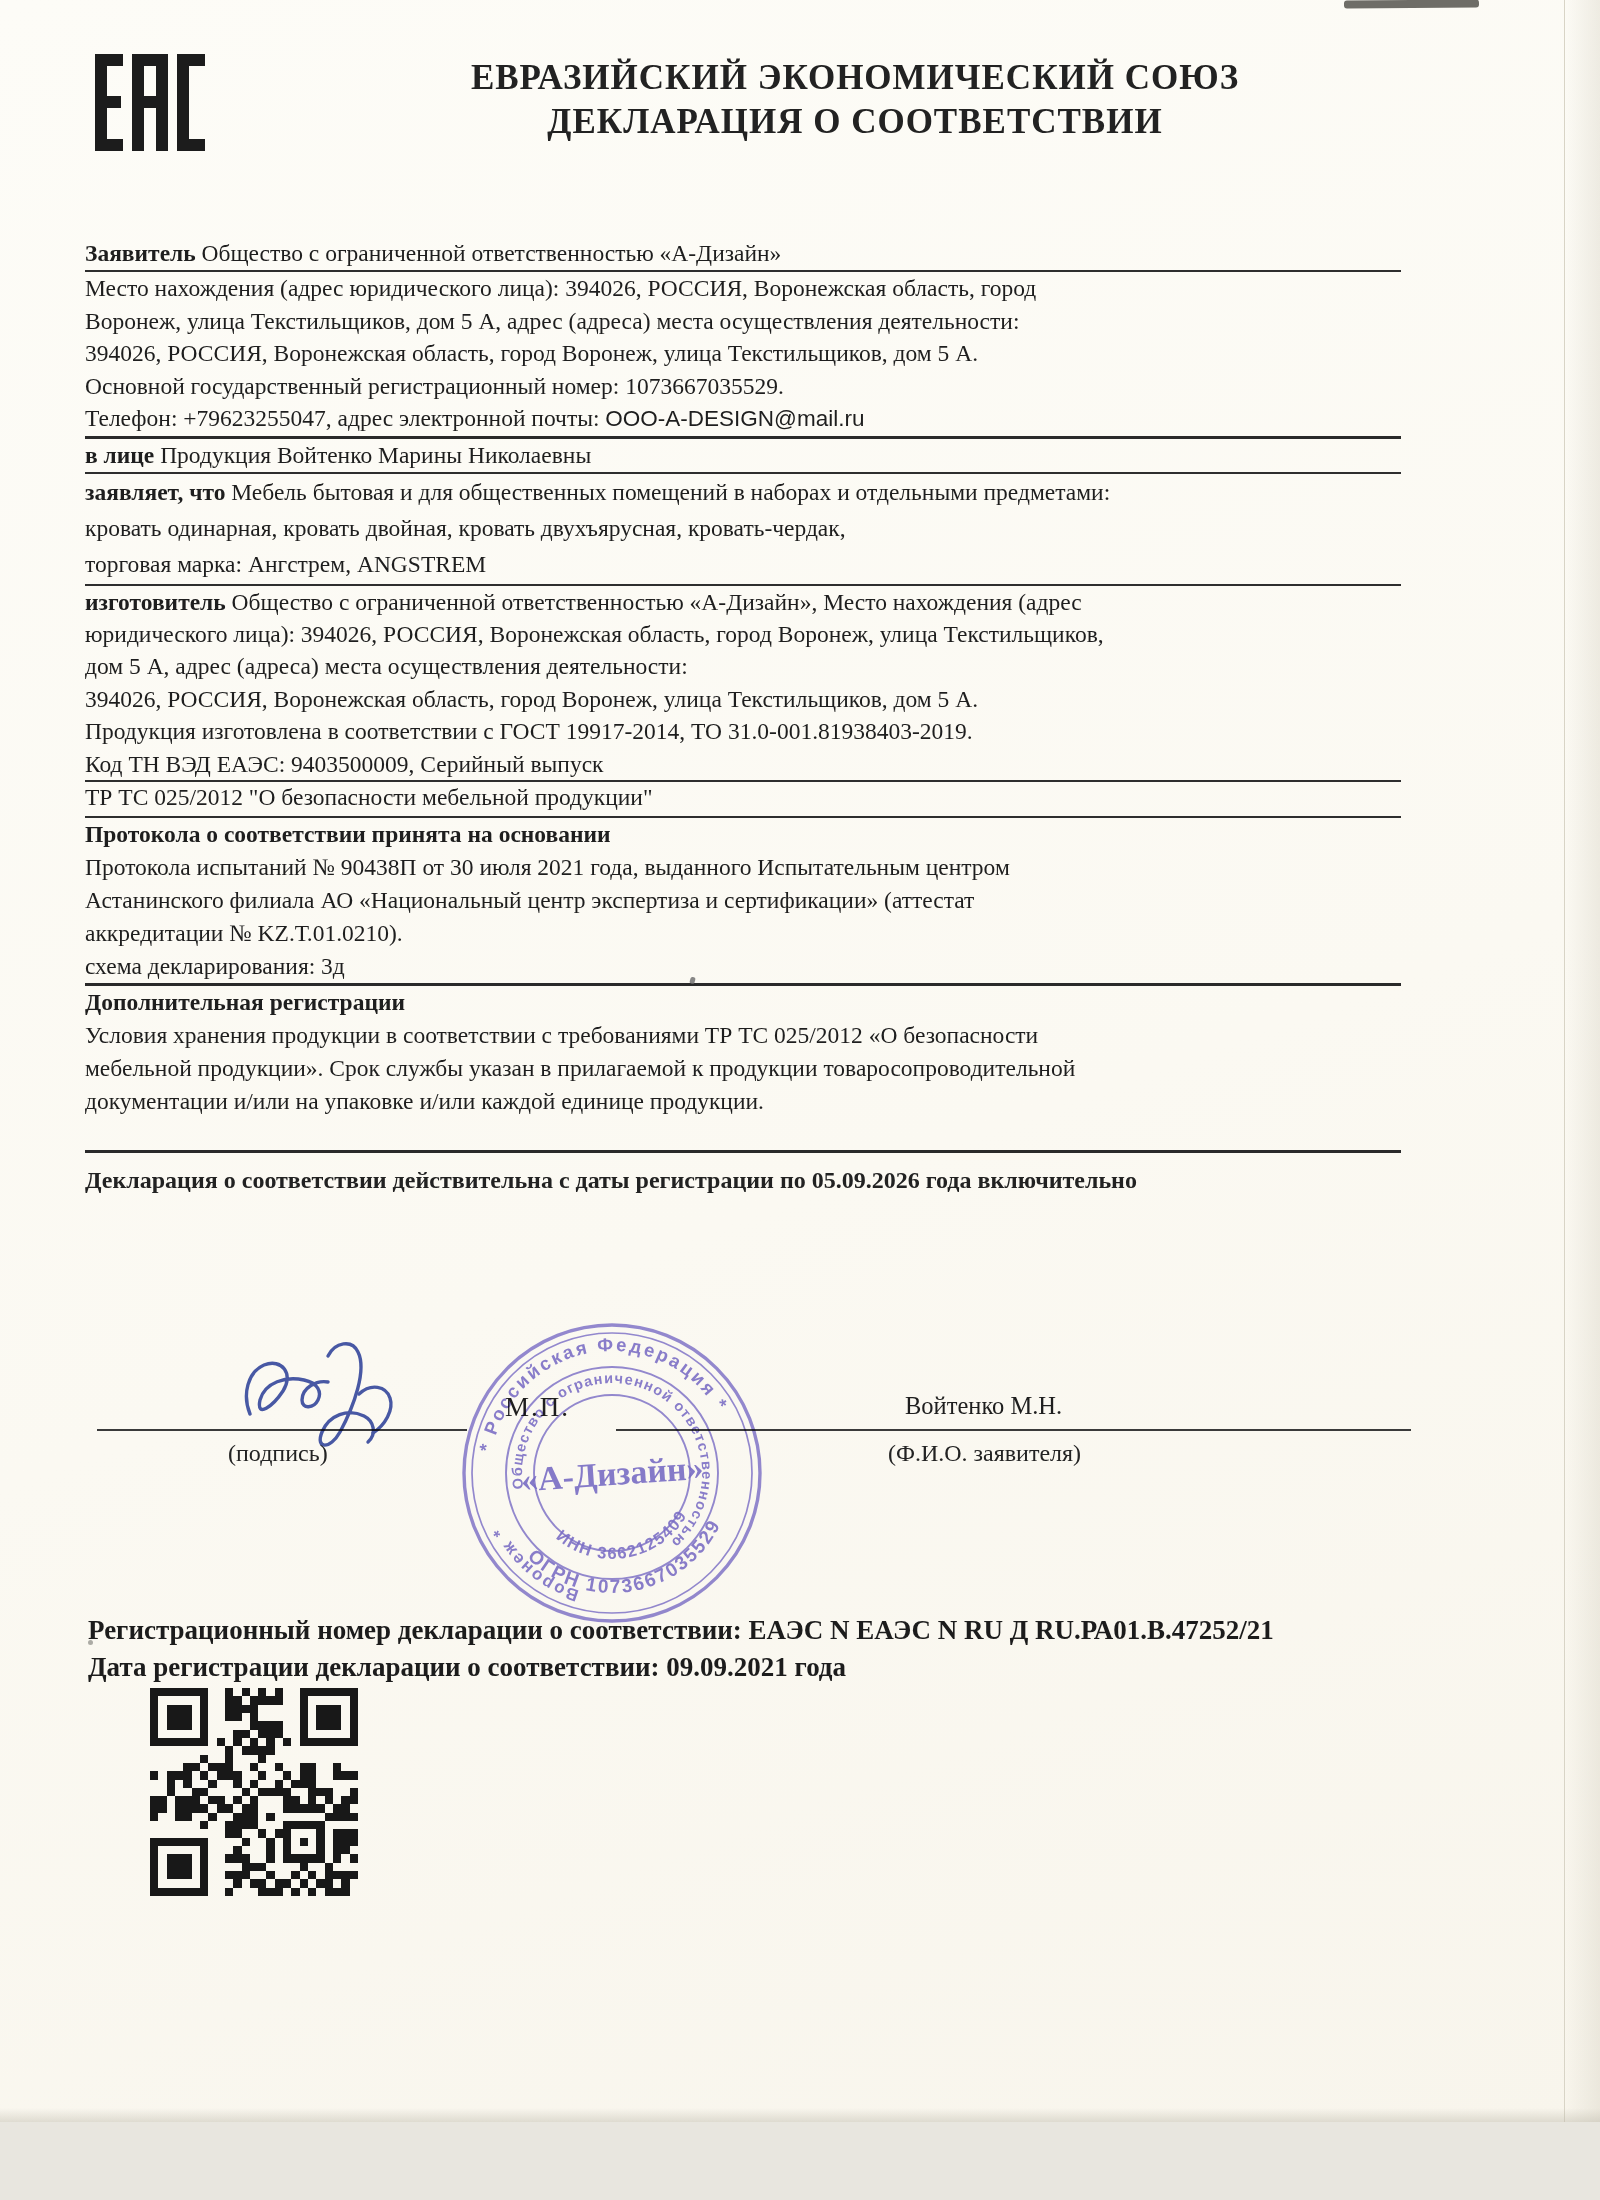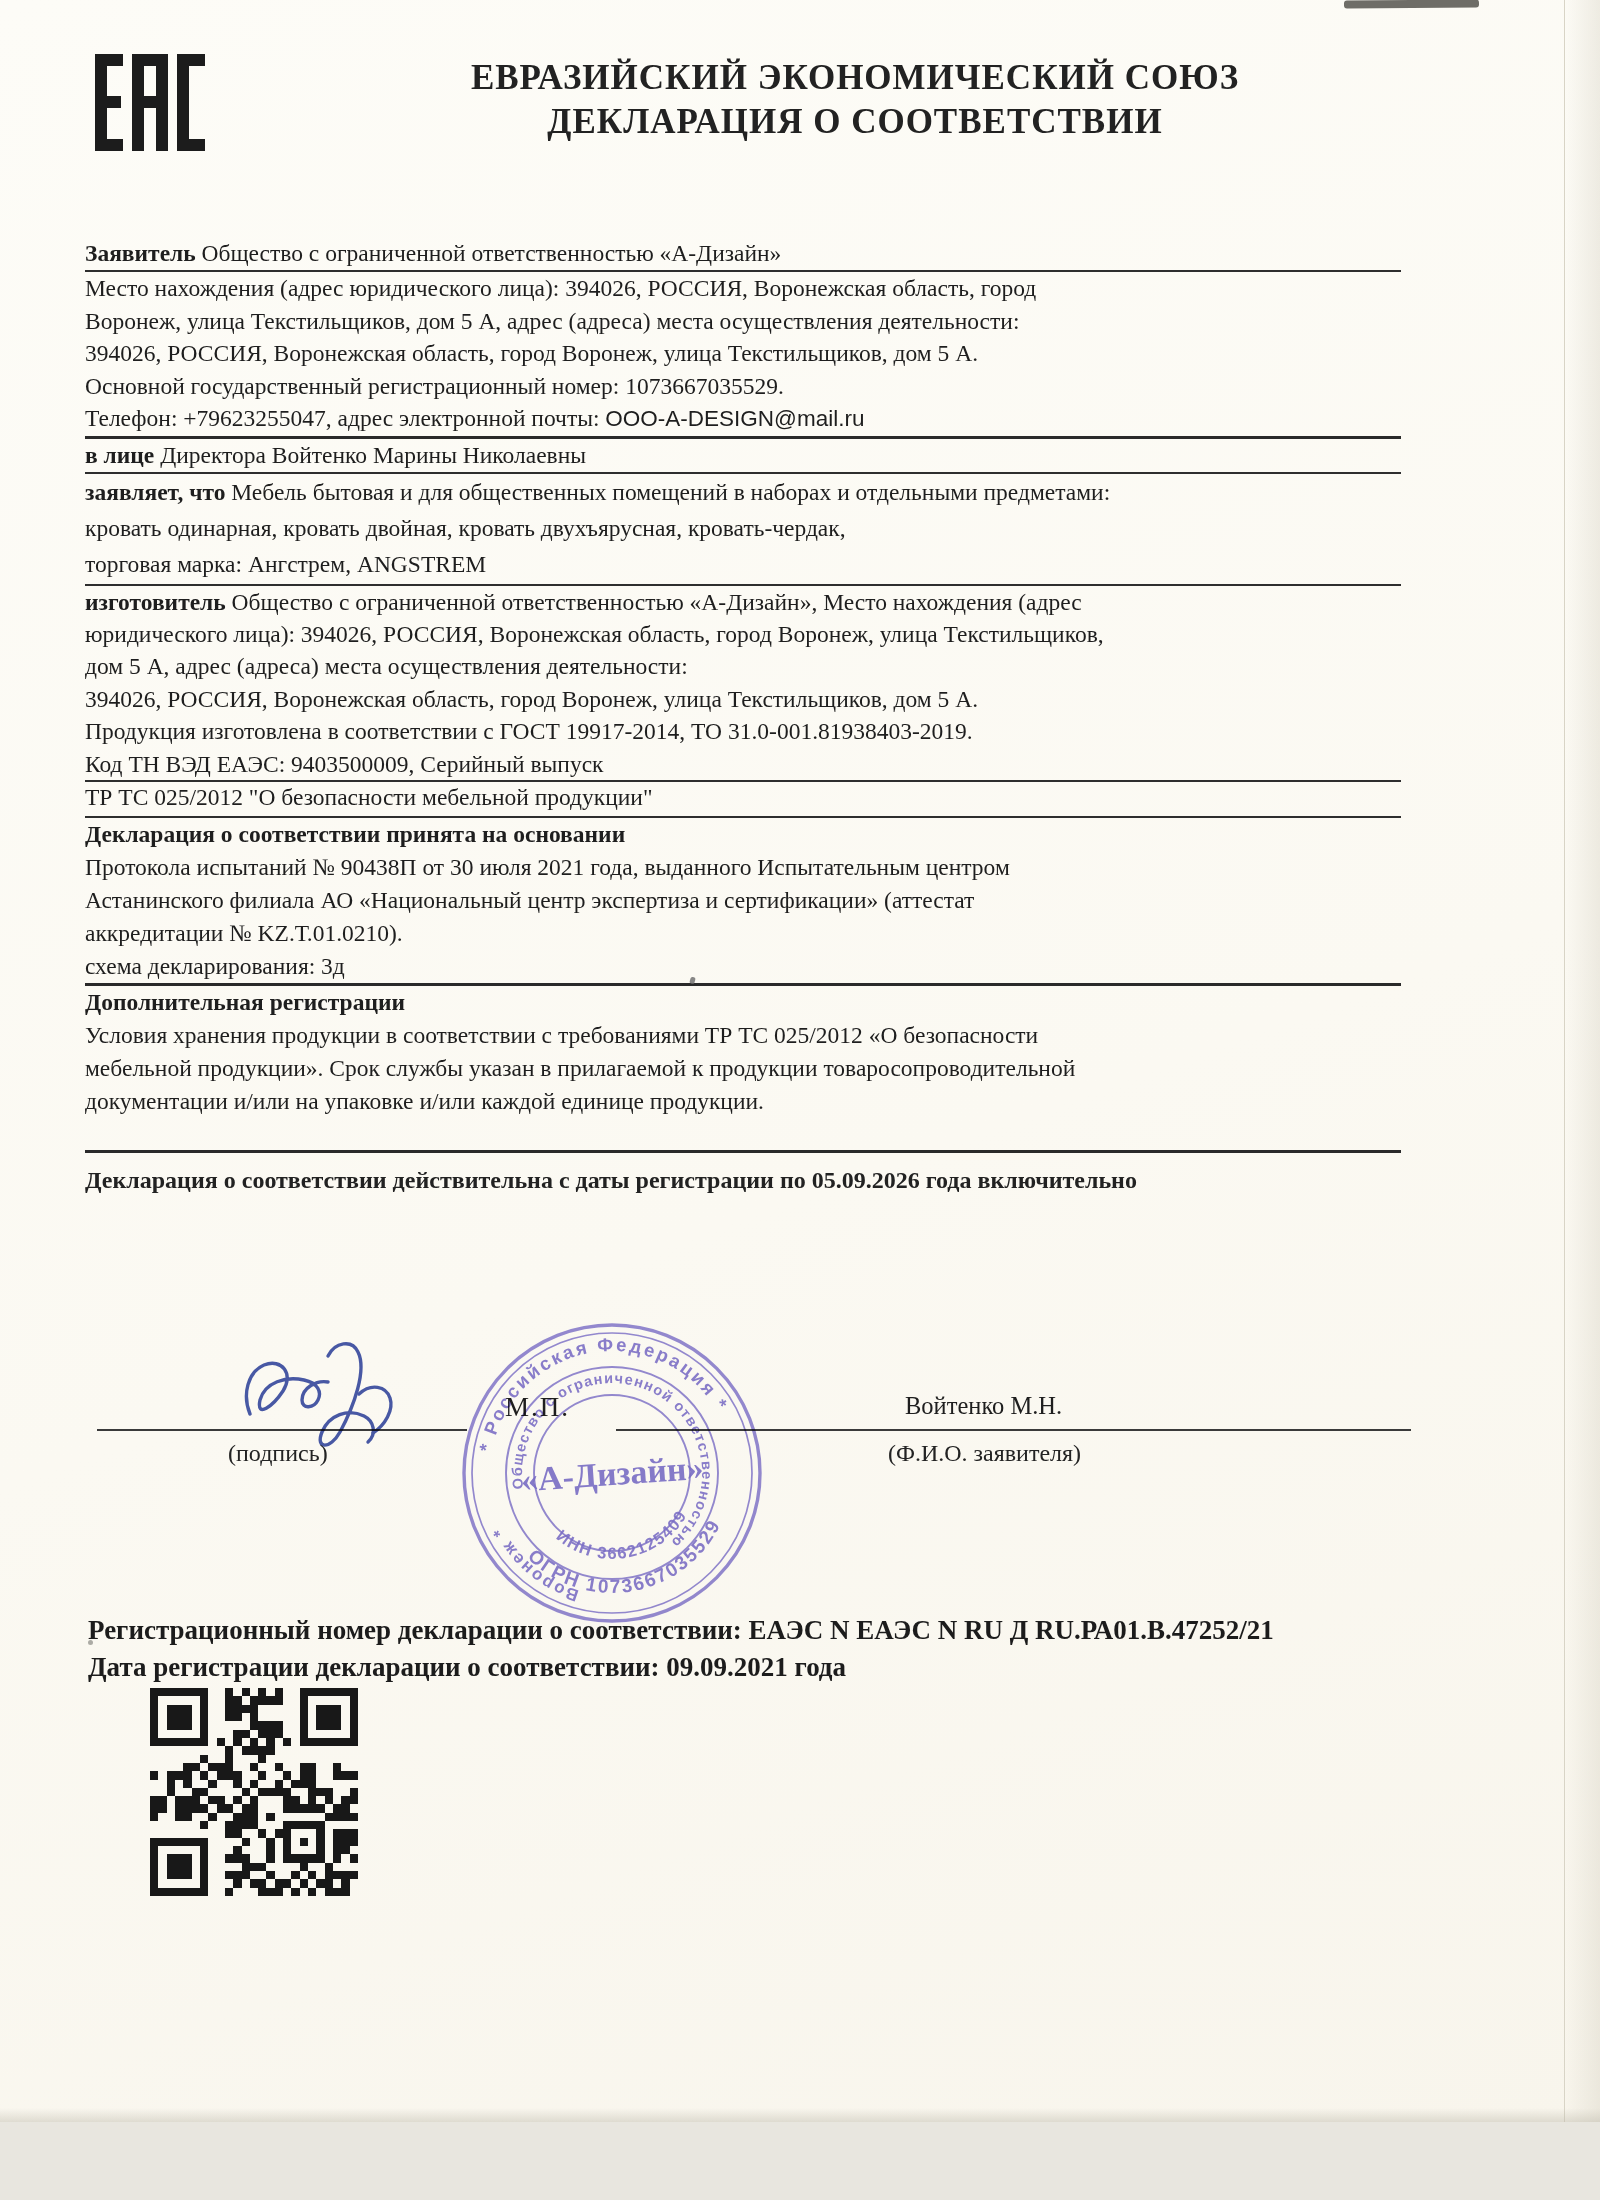--- a/index.html
+++ b/index.html
@@ -96,21 +96,21 @@
 
     <div class="sec thick sec-location">
       <div class="t">Место нахождения (адрес юридического лица): 394026, РОССИЯ, Воронежская область, город</div>
       <div class="t">Воронеж, улица Текстильщиков, дом 5 А, адрес (адреса) места осуществления деятельности:</div>
       <div class="t">394026, РОССИЯ, Воронежская область, город Воронеж, улица Текстильщиков, дом 5 А.</div>
       <div class="t">Основной государственный регистрационный номер: 1073667035529.</div>
       <div class="t"><span>Телефон: +79623255047, адрес электронной почты: </span><span class="sans">OOO-A-DESIGN@mail.ru</span></div>
     </div>
 
     <div class="sec sec-person">
-      <div class="t"><span class="lbl">в лице</span><span> Директора Войтенко Марины Николаевны</span></div>
+      <div class="t"><span class="lbl">в лице</span><span> Продукция Войтенко Марины Николаевны</span></div>
     </div>
 
     <div class="sec sec-declares">
       <div class="t"><span class="lbl">заявляет, что</span><span> Мебель бытовая и для общественных помещений в наборах и отдельными предметами:</span></div>
       <div class="t">кровать одинарная, кровать двойная, кровать двухъярусная, кровать-чердак,</div>
       <div class="t">торговая марка: Ангстрем, ANGSTREM</div>
     </div>
 
     <div class="sec sec-manufacturer">
       <div class="t"><span class="lbl">изготовитель</span><span> Общество с ограниченной ответственностью «А-Дизайн», Место нахождения (адрес</span></div>
@@ -119,21 +119,21 @@
       <div class="t">394026, РОССИЯ, Воронежская область, город Воронеж, улица Текстильщиков, дом 5 А.</div>
       <div class="t">Продукция изготовлена в соответствии с ГОСТ 19917-2014, ТО 31.0-001.81938403-2019.</div>
       <div class="t">Код ТН ВЭД ЕАЭС: 9403500009, Серийный выпуск</div>
     </div>
 
     <div class="sec sec-compliance">
       <div class="t">ТР ТС 025/2012 "О безопасности мебельной продукции"</div>
     </div>
 
     <div class="sec thick sec-basis">
-      <div class="t lbl">Декларация о соответствии принята на основании</div>
+      <div class="t lbl">Протокола о соответствии принята на основании</div>
       <div class="t">Протокола испытаний № 90438П от 30 июля 2021 года, выданного Испытательным центром</div>
       <div class="t">Астанинского филиала АО «Национальный центр экспертиза и сертификации» (аттестат</div>
       <div class="t">аккредитации № KZ.Т.01.0210).</div>
       <div class="t">схема декларирования: 3д</div>
     </div>
 
     <div class="sec nob sec-additional">
       <div class="t lbl">Дополнительная регистрации</div>
       <div class="t">Условия хранения продукции в соответствии с требованиями ТР ТС 025/2012 «О безопасности</div>
       <div class="t">мебельной продукции». Срок службы указан в прилагаемой к продукции товаросопроводительной</div>

